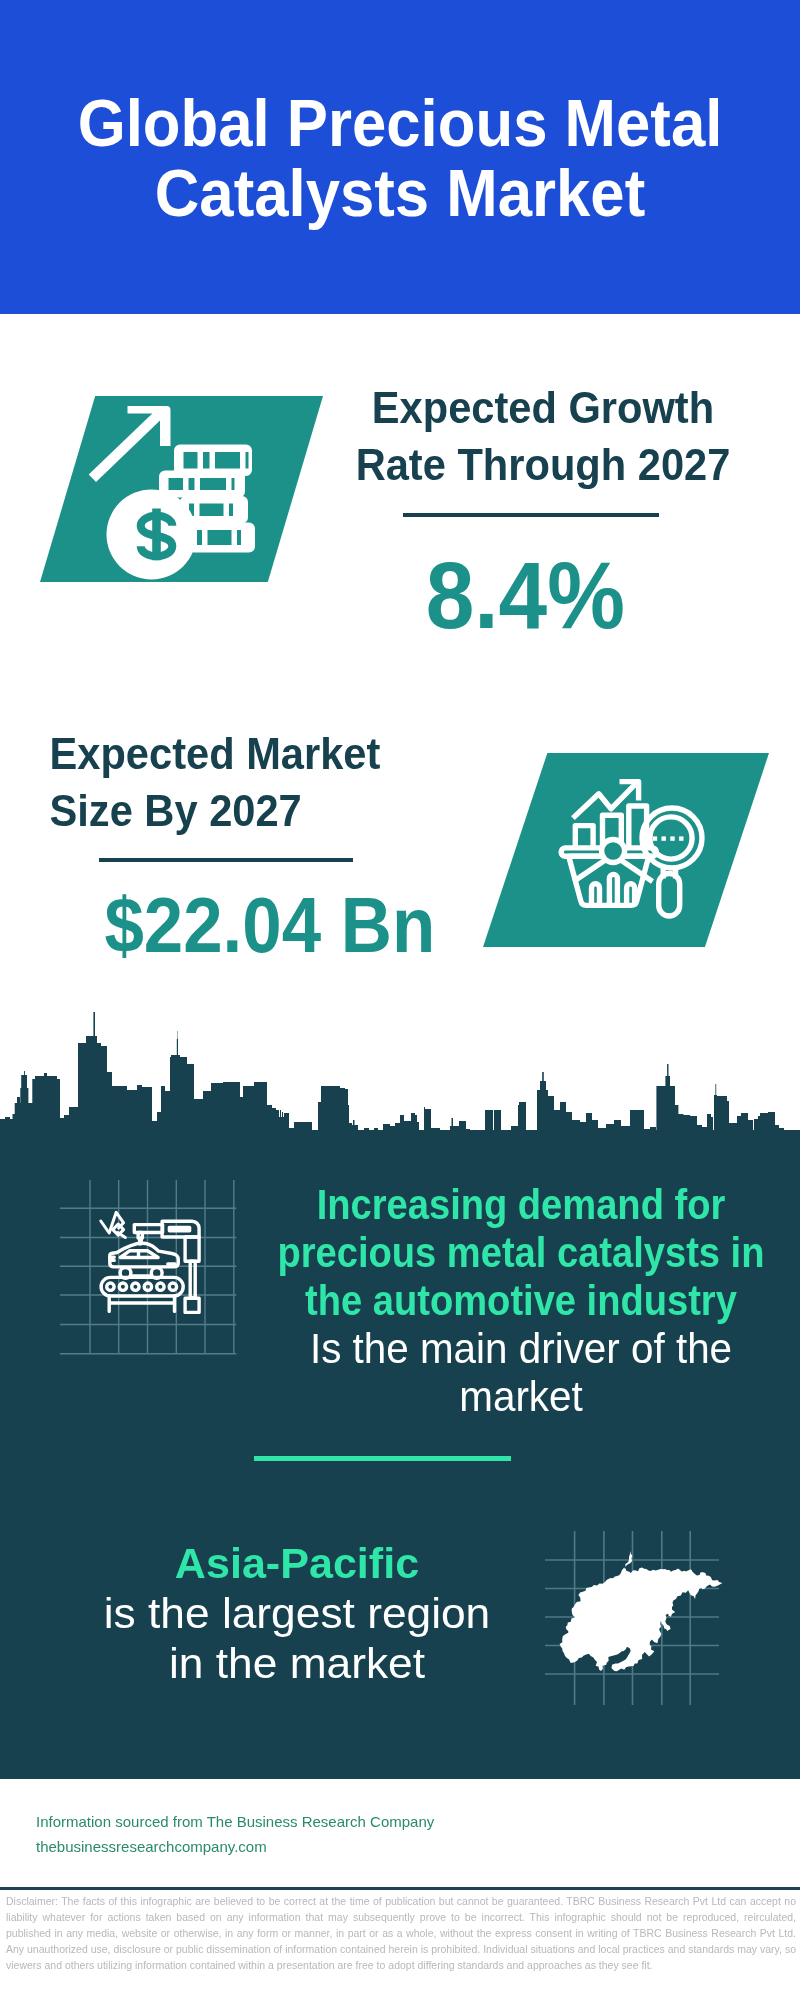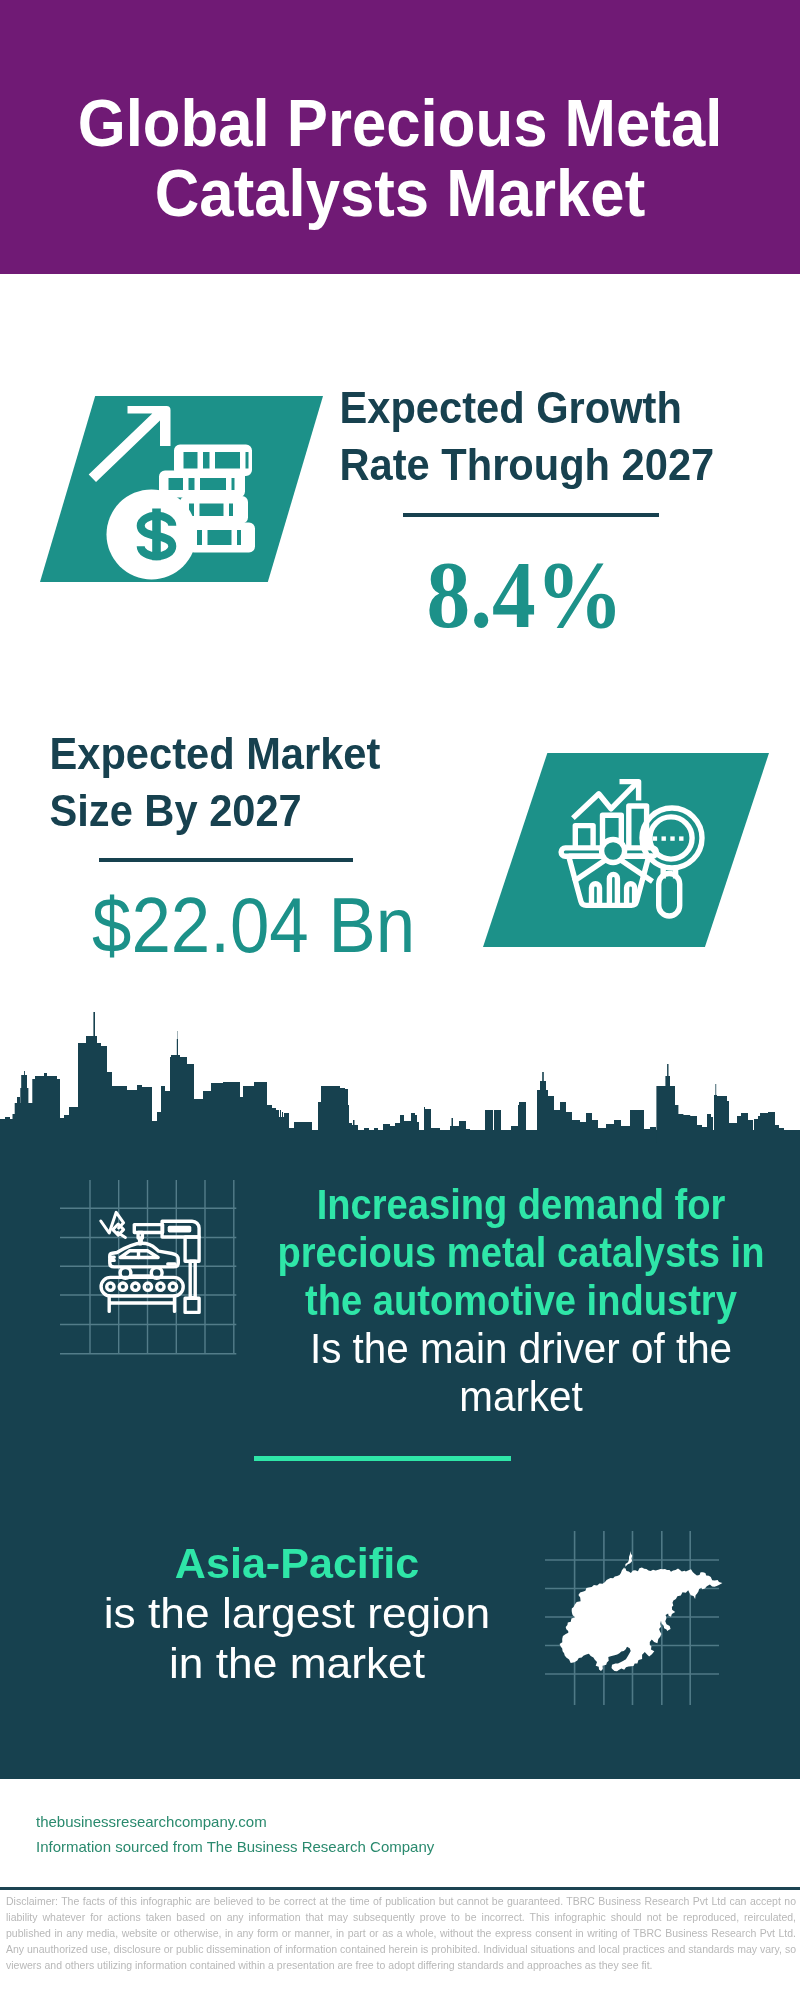--- a/index.html
+++ b/index.html
@@ -1,45 +1,45 @@
 <!DOCTYPE html>
 <html><head>
 <meta charset="utf-8">
 <style>
   html,body{margin:0;padding:0;}
   body{width:800px;height:2000px;background:#ffffff;font-family:"Liberation Sans",sans-serif;overflow:hidden;
        -webkit-font-smoothing:antialiased;}
   .page{position:relative;width:800px;height:2000px;background:#fff;}
 
   
-  .header{position:absolute;left:0;top:0;width:800px;height:274px;background:#701a75;}
+  .header{position:absolute;left:0;top:0;width:800px;height:314px;background:#1d4ed8;}
   .header-title{position:absolute;left:0;top:88px;width:800px;text-align:center;color:#ffffff;
                 font-size:66px;font-weight:bold;line-height:70px;}
   .header-title>div{transform:scaleX(0.935);}
 
   
   .par{position:absolute;background:#1C9189;
        -webkit-clip-path:polygon(19.5% 0,100% 0,80.5% 100%,0 100%);clip-path:polygon(19.5% 0,100% 0,80.5% 100%,0 100%);}
   .par1{left:40px;top:396px;width:283px;height:186px;}
-  .s1-title{position:absolute;left:323px;top:379px;width:440px;color:#17414F;
+  .s1-title{position:absolute;left:323px;top:379px;width:440px;text-align:center;color:#17414F;
             font-size:45px;font-weight:bold;line-height:57px;}
   .s1-title>div,.s2-title>div{transform:scaleX(0.925);}
   .s1-rule{position:absolute;left:403px;top:513px;width:256px;height:4px;background:#17414F;}
   .s1-value{position:absolute;left:305px;top:548px;width:440px;text-align:center;color:#1C9189;
-            font-size:95px;font-weight:bold;line-height:95px;font-family:Liberation Serif, serif;}
+            font-size:95px;font-weight:bold;line-height:95px;}
   .s1-value span,.s2-value span{display:inline-block;transform:scaleX(0.92);}
 
   
   .par2{left:483px;top:753px;overflow:visible;width:286px;height:194px;
         -webkit-clip-path:polygon(22.5% 0,100% 0,77.6% 100%,0 100%);clip-path:polygon(22.5% 0,100% 0,77.6% 100%,0 100%);}
   .s2-title{position:absolute;left:33px;top:725px;width:440px;text-align:left;color:#17414F;
             font-size:45px;font-weight:bold;line-height:57px;}
   .s2-rule{position:absolute;left:99px;top:858px;width:254px;height:4px;background:#17414F;}
-  .s2-value{position:absolute;left:34px;top:887px;width:440px;text-align:center;color:#1C9189;
-            font-size:77px;font-weight:normal;line-height:77px;}
+  .s2-value{position:absolute;left:50px;top:887px;width:440px;text-align:center;color:#1C9189;
+            font-size:77px;font-weight:bold;line-height:77px;}
 
   
   .dark{position:absolute;left:0;top:1130px;width:800px;height:649px;background:#17414F;}
   .skyline{position:absolute;left:0;top:1010px;width:800px;height:130px;}
   .skyline svg{display:block;}
 
   
   .s3-icon{position:absolute;left:60px;top:1180px;width:190px;height:185px;}
   .s3-icon svg{display:block;}
   .s3-text{position:absolute;left:21px;top:1181px;width:1000px;text-align:center;
@@ -230,19 +230,19 @@
       <path fill="#ffffff" d="M85.0,26.0 85.8,28.4 87.3,30.7 86.5,33.5 87.1,36.0 85.2,38.2 82.5,39.4 80.6,41.6 78.5,43.1 80.4,43.2 81.5,45.9 83.8,46.4 85.9,48.0 87.9,45.5 90.2,45.2 92.9,46.3 94.4,43.2 96.9,42.6 99.2,43.7 101.4,44.0 103.5,45.5 105.7,46.1 108.0,44.8 110.7,45.6 113.2,44.8 115.6,44.1 117.9,44.2 120.0,44.0 122.0,45.1 124.5,45.1 126.0,46.8 128.1,45.5 130.6,44.9 133.0,43.4 135.0,45.0 136.8,46.5 139.7,45.7 140.8,46.5 143.0,45.6 146.0,44.3 147.7,47.0 149.6,48.8 151.9,50.5 154.5,50.0 155.6,47.2 158.0,47.2 160.4,47.9 161.2,50.5 163.8,50.8 165.8,52.0 167.2,55.2 169.7,55.6 172.6,54.9 174.0,57.0 177.4,58.0 173.9,59.9 171.7,61.0 169.5,61.8 167.1,61.5 164.9,59.5 161.8,61.2 159.9,63.6 157.4,64.3 156.3,62.8 154.1,64.0 153.4,66.4 152.1,68.5 150.6,70.3 150.1,73.9 148.5,70.9 145.8,70.2 144.5,68.0 143.2,65.3 140.8,67.7 137.5,67.2 135.8,70.4 132.4,71.3 130.9,73.9 128.4,75.6 127.5,77.8 128.3,80.6 126.9,81.9 127.1,84.7 130.2,87.0 126.9,89.1 126.0,91.8 123.6,90.7 123.1,88.5 120.6,90.0 121.5,93.1 120.3,96.2 121.5,99.3 124.7,101.0 125.6,104.0 123.7,105.1 122.2,105.9 121.5,104.4 119.1,103.2 118.6,100.7 116.6,98.6 116.0,95.7 115.3,98.7 116.0,101.7 114.1,104.0 115.0,106.6 116.4,109.1 115.2,111.8 113.3,114.0 112.4,118.2 109.1,116.9 106.8,114.4 104.8,117.1 104.8,120.0 106.4,121.3 106.0,124.4 109.3,126.2 106.9,129.2 104.1,131.4 102.1,129.4 99.8,127.0 97.1,129.8 97.1,133.9 93.5,135.1 92.4,138.5 89.7,138.5 88.5,140.9 86.2,141.3 83.5,141.6 81.0,142.3 79.2,144.7 76.4,143.6 74.2,144.7 72.0,146.3 69.5,146.0 67.8,144.4 66.5,143.0 67.0,139.7 70.4,138.6 73.0,138.5 75.5,137.2 78.0,136.0 80.9,134.2 82.6,131.5 84.2,128.7 85.7,126.0 84.7,123.3 82.0,121.7 80.7,124.3 78.8,125.9 76.3,126.4 74.4,128.2 72.2,129.6 69.6,130.2 66.6,130.9 63.3,132.0 63.7,135.7 61.9,137.4 61.2,139.7 57.6,140.7 57.8,143.9 56.0,146.0 54.0,144.4 53.7,141.8 50.7,140.7 52.0,137.0 49.8,134.7 48.4,132.5 45.7,131.0 43.9,128.8 41.2,129.6 38.4,130.8 36.8,132.6 33.8,133.1 32.3,135.5 29.4,137.2 25.7,138.1 24.1,134.4 21.3,132.5 19.7,130.6 19.1,128.2 17.6,126.2 17.2,123.6 15.7,121.5 14.6,119.0 17.3,117.2 17.2,114.1 17.9,111.0 20.8,109.1 23.3,107.7 23.2,105.9 21.3,104.3 20.7,102.0 22.4,100.0 22.8,97.4 25.8,96.7 26.4,93.4 30.2,92.3 27.7,90.2 27.0,88.0 26.7,86.1 26.8,83.6 28.6,81.9 29.7,79.7 31.7,77.0 35.6,76.2 35.2,72.6 33.4,70.1 35.1,67.5 38.4,66.6 40.4,65.7 41.4,62.9 43.8,62.5 46.7,62.1 48.9,59.9 52.1,60.4 54.5,58.5 57.6,58.7 60.0,57.1 61.6,55.1 63.4,53.9 65.5,53.0 68.1,53.2 69.8,51.5 72.2,50.9 74.5,50.0 75.9,47.9 76.9,45.3 78.5,43.3 80.4,41.7 80.4,39.1 83.0,37.2 84.0,34.7 84.0,32.0 85.0,29.1Z"></path>
     </svg>
   </div>
   <div class="s4-text">
     <div class="s4-hl">Asia-Pacific</div>
     <div>is the largest region</div>
     <div>in the market</div>
   </div>
 
   <div class="foot-src">
+    <div>Information sourced from The Business Research Company</div>
     <div>thebusinessresearchcompany.com</div>
-    <div>Information sourced from The Business Research Company</div>
   </div>
   <div class="divider"></div>
   <div class="disclaimer">Disclaimer: The facts of this infographic are believed to be correct at the time of publication but cannot be guaranteed. TBRC Business Research Pvt Ltd can accept no liability whatever for actions taken based on any information that may subsequently prove to be incorrect. This infographic should not be reproduced, reirculated, published in any media, website or otherwise, in any form or manner, in part or as a whole, without the express consent in writing of TBRC Business Research Pvt Ltd. Any unauthorized use, disclosure or public dissemination of information contained herein is prohibited. Individual situations and local practices and standards may vary, so viewers and others utilizing information contained within a presentation are free to adopt differing standards and approaches as they see fit.</div>
 
 </div>
 
 </body></html>

